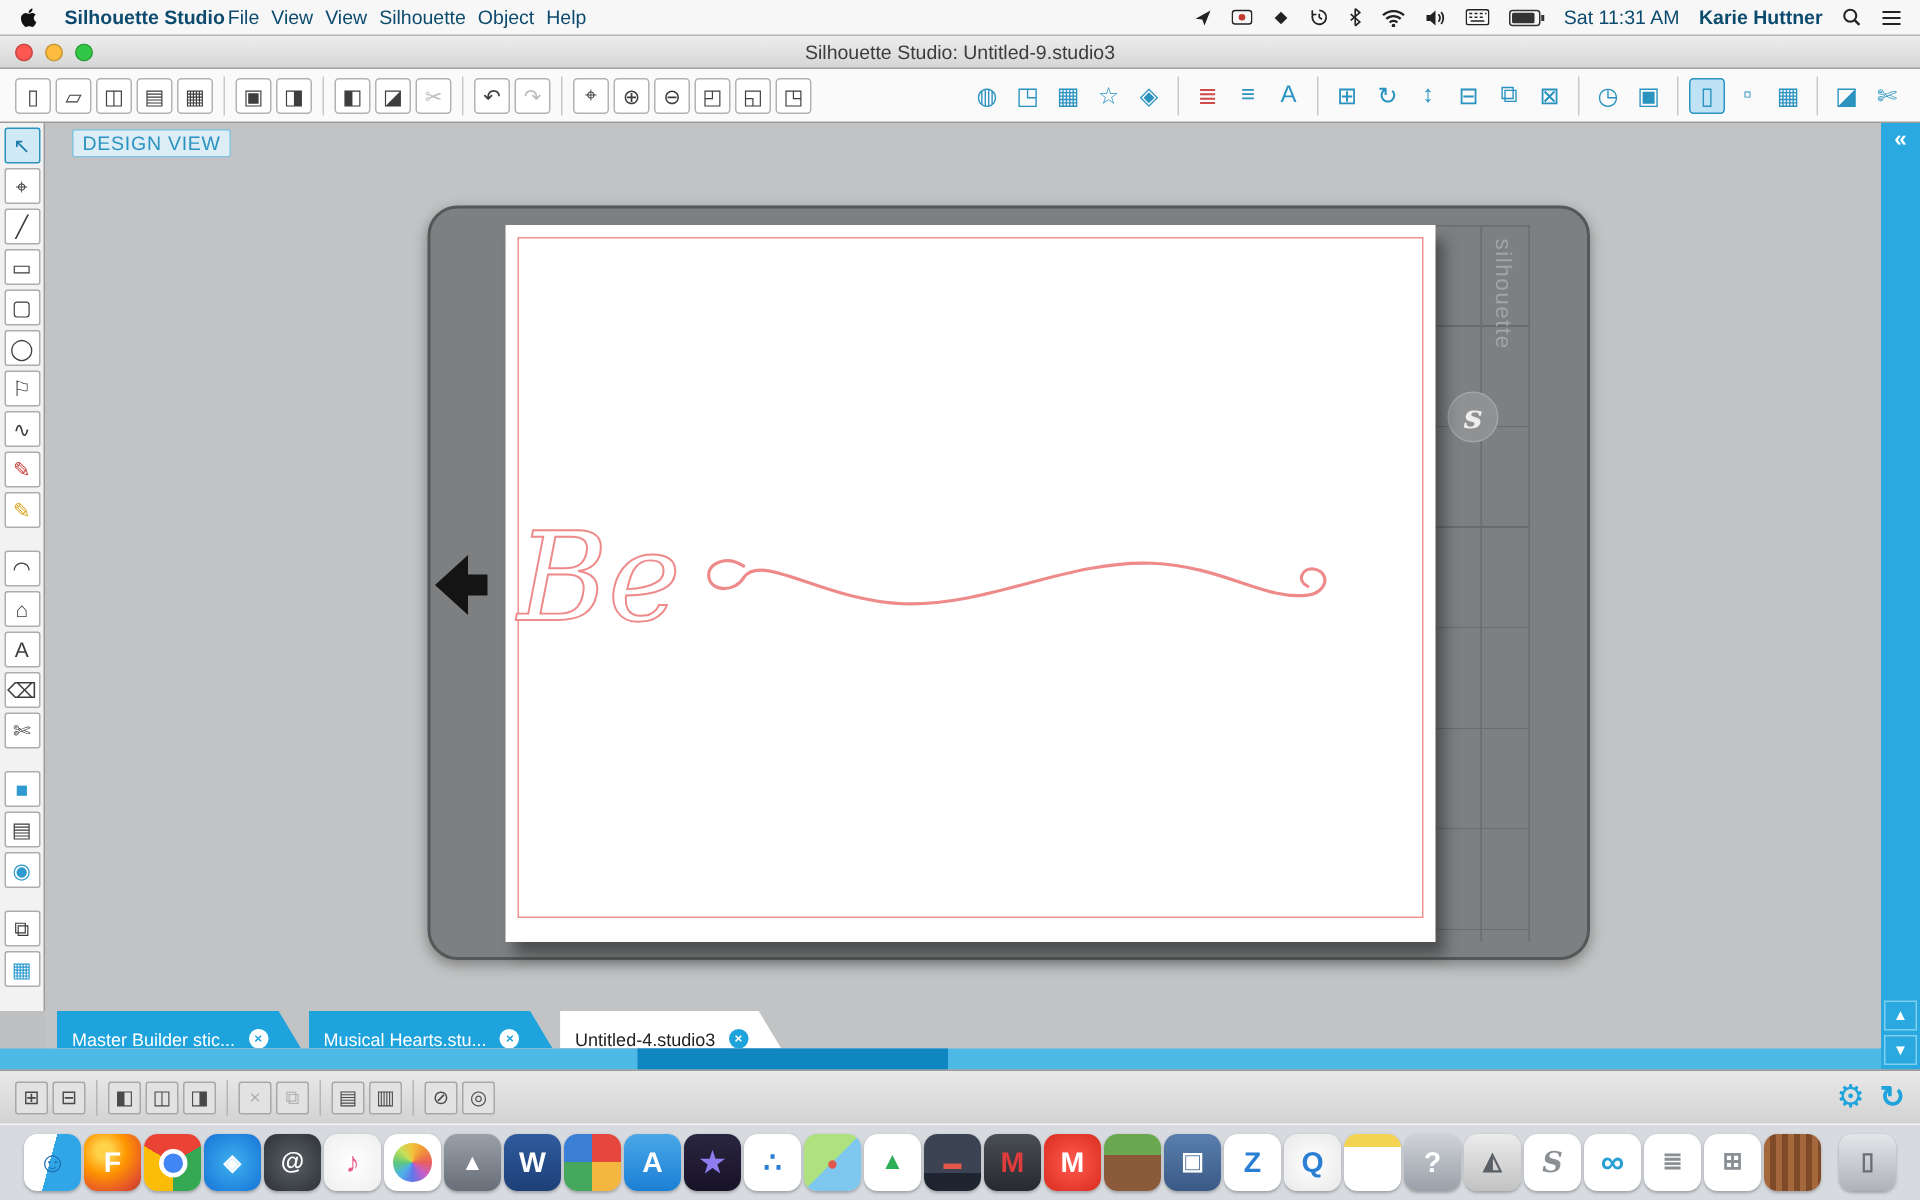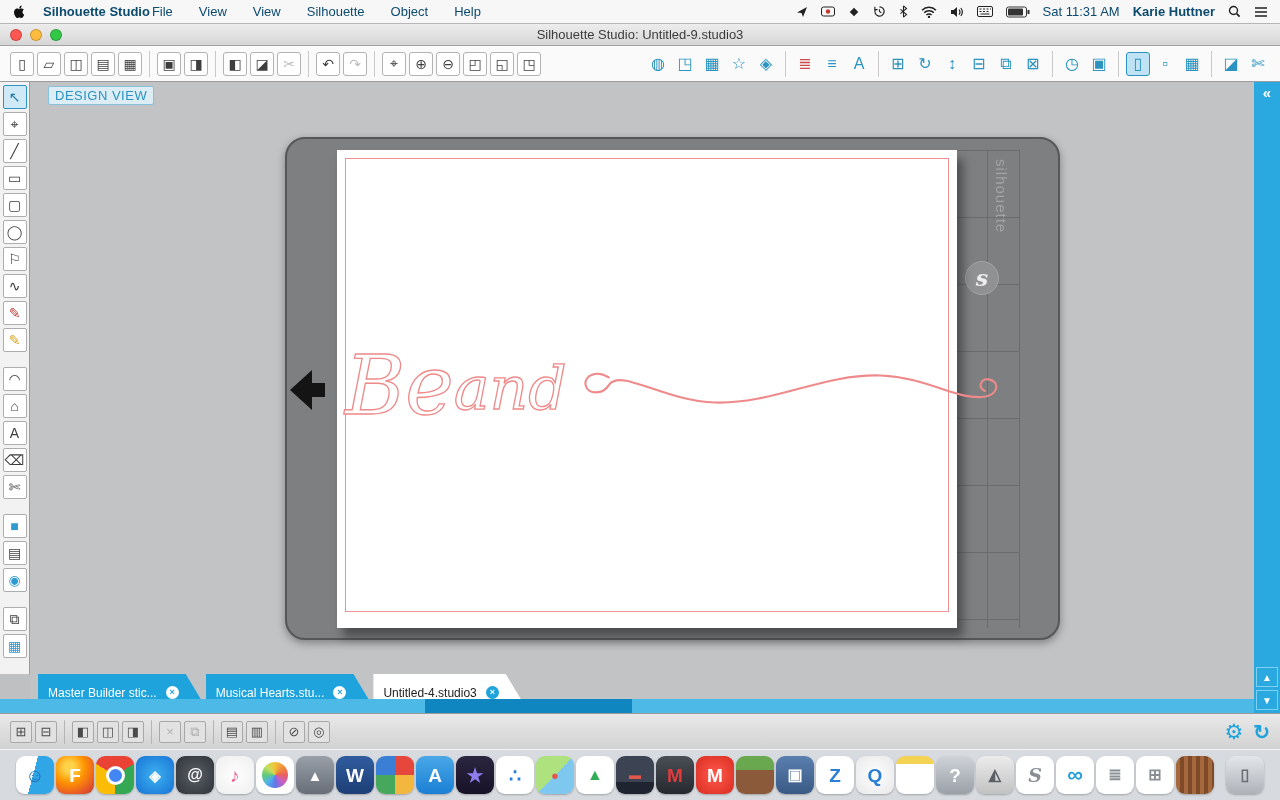--- a/index.html
+++ b/index.html
@@ -2,21 +2,21 @@
 <html><head>
 <meta charset="utf-8">
 <style>
   * { box-sizing: border-box; margin: 0; padding: 0; }
   html,body { width:1280px; height:800px; overflow:hidden; }
   body { font-family:"Liberation Sans", sans-serif; background:#bfc0c1; position:relative; }
 
   
   .menubar{position:absolute;top:0;left:0;right:0;height:24px;background:#f7f7f7;border-bottom:1px solid #b6b6b6;display:flex;align-items:center;padding:0 12px;font-size:13px;color:#0c4a6e;z-index:50;}
   .menubar .apple{margin-right:16px;display:flex;align-items:center;}
-  .menus{display:flex;gap:26px;align-items:center;}
+  .menus{display:flex;gap:8px;align-items:center;}
   .app-name{font-weight:bold;margin-right:2px;}
   .menu-item{cursor:default;}
   .mb-right{margin-left:auto;display:flex;align-items:center;gap:13px;}
   .sicon{display:flex;align-items:center;}
   .mb-time{font-size:13px;}
   .mb-user{font-size:13px;font-weight:bold;}
 
   
   .titlebar{position:absolute;top:24px;left:0;right:0;height:22px;background:linear-gradient(#ededed,#d6d6d6);border-bottom:1px solid #a3a3a3;display:flex;align-items:center;z-index:40;}
   .traffic{position:absolute;left:10px;top:5px;display:flex;gap:8px;}
@@ -318,21 +318,20 @@
   <div class="mat">
     <div class="gridstrip">
       <span class="mat-brand">silhouette</span>
       <span class="mat-logo">s</span>
     </div>
 
     <div class="page">
       <div class="cutborder"></div>
       <div class="pagetext">
         <span class="w1 outline">Be</span>
-        <span class="w3 outline">and</span>
         <span class="flourish">
           <svg width="450" height="54" viewBox="0 0 460 56">
             <path d="M40,16 C28,8 14,14 16,24 C18,34 34,34 40,24 C52,6 96,40 150,42 C210,44 262,12 322,14 C372,16 400,40 430,36 C444,34 446,20 434,18 C426,17 422,26 430,30" fill="none" stroke="#ee8a8a" stroke-width="2.2" stroke-linecap="round"></path>
           </svg>
         </span>
       </div>
     </div>
   </div>
 
   <span class="blackarrow">

